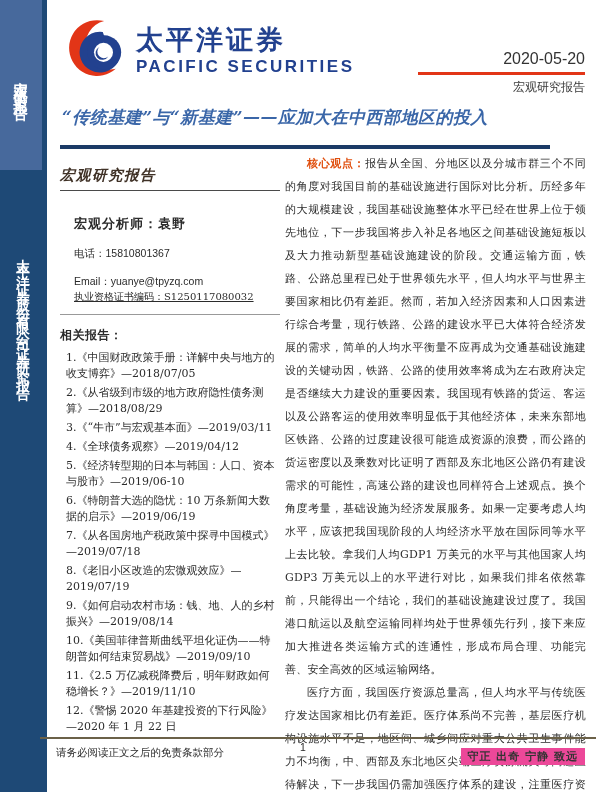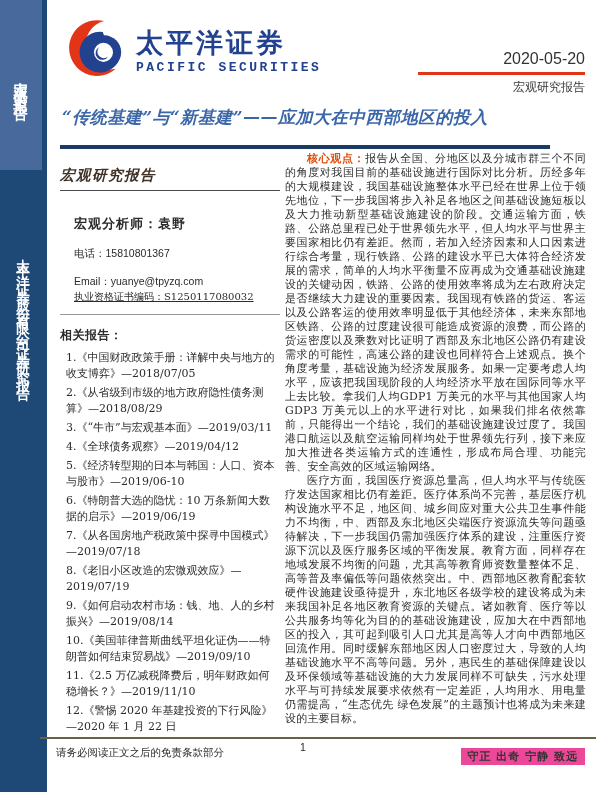--- a/index.html
+++ b/index.html
@@ -24,22 +24,22 @@
   .sidebar-bottom .v-text{margin-top:78px;letter-spacing:8px;font-size:13.5px;}
   
   .logo-row{position:absolute;left:62px;top:14px;display:flex;align-items:center;}
   .logo-mark{width:68px;height:74px;}
   .logo-text{margin-left:6px;}
   .logo-cn{
     font-size:27px;font-weight:bold;color:#22418f;letter-spacing:3px;
     font-family:"DejaVu Sans","Liberation Sans",sans-serif;line-height:30px;
   }
   .logo-en{
-    font-size:13px;color:#22418f;letter-spacing:2.5px;font-weight:bold;
-    font-family:Liberation Mono, monospace;margin-top:2px;
+    font-size:17px;color:#22418f;letter-spacing:2.5px;font-weight:bold;
+    font-family:Liberation Sans, sans-serif;margin-top:2px;
   }
   .meta-block{position:absolute;right:27px;top:50px;text-align:right;}
   .meta-date{font-size:16px;color:#333333;font-family:"Liberation Sans",sans-serif;}
   .meta-redline{width:167px;height:3px;background:#e23517;margin:4px 0 4px auto;}
   .meta-label{font-size:12px;color:#3a3a3a;}
   
   .report-title{
     position:absolute;left:62px;top:106px;width:500px;
     font-size:17px;font-weight:bold;font-style:italic;color:#3a66a8;letter-spacing:0.5px;
   }
@@ -55,21 +55,21 @@
   .analyst-name{font-size:13px;font-weight:bold;letter-spacing:1px;}
   .contact-line{font-size:10.5px;margin-top:14px;color:#2b2b2b;font-family:"Liberation Sans",sans-serif;}
   .license-line{font-size:10px;margin-top:1px;color:#2b2b2b;text-decoration:underline;}
   .lc-divider{height:1px;background:#999999;margin-top:10px;}
   .related-title{font-size:12px;font-weight:bold;margin-top:12px;letter-spacing:0.5px;}
   .related-list{margin-top:6px;padding-left:6px;}
   .related-item{font-size:11px;line-height:16px;margin-bottom:3px;text-align:left;}
   
   .right-col{position:absolute;left:285px;top:152px;width:301px;}
   .body-p{
-    font-size:11px;line-height:14px;text-align:justify;margin:0;text-indent:2em;
+    font-size:11px;line-height:23px;text-align:justify;margin:0;text-indent:2em;
     letter-spacing:0.2px;
   }
   .core-label{color:#e04f0e;font-weight:bold;}
   
   .footer-line{position:absolute;left:40px;top:737px;width:556px;height:1.5px;background:#6b6148;}
   .footer-disclaimer{position:absolute;left:56px;top:746px;font-size:10.5px;color:#2b2b2b;}
   .footer-page{position:absolute;left:300px;top:741px;font-size:10.5px;color:#2b2b2b;font-family:"Liberation Sans",sans-serif;}
   .footer-motto{
     position:absolute;right:27px;top:748px;background:#ec4899;color:#333333;
     font-size:11px;font-weight:bold;padding:1px 7px;letter-spacing:1px;margin-left:48px;

